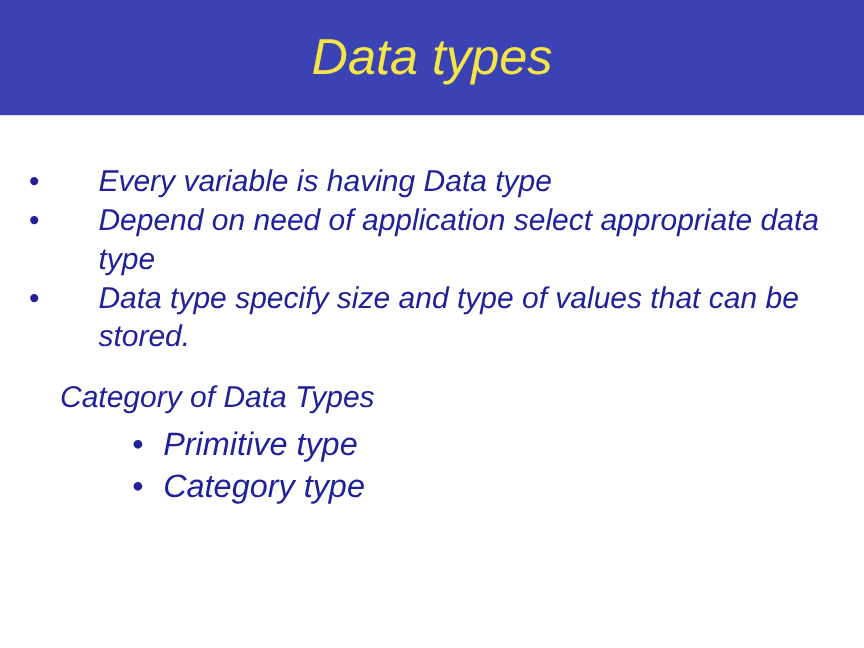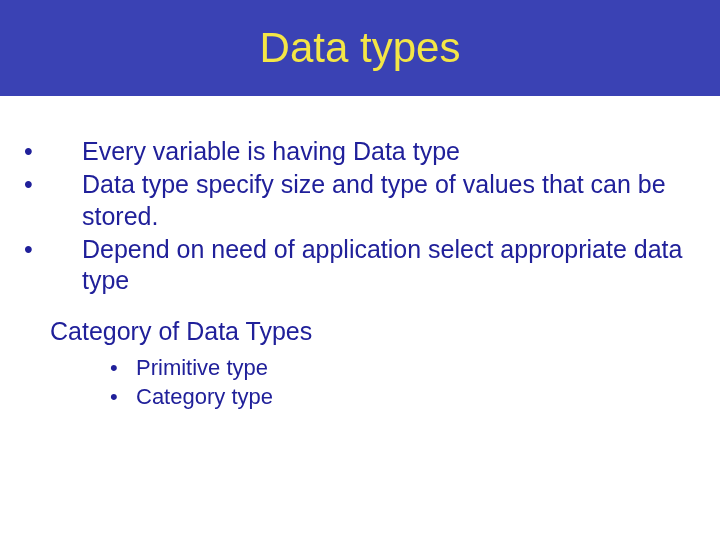--- a/index.html
+++ b/index.html
@@ -8,20 +8,21 @@
     width: 720px;
     height: 540px;
     background: #ffffff;
     font-family: Verdana, Geneva, sans-serif;
     overflow: hidden;
   }
   .slide {
     width: 720px;
     height: 540px;
     position: relative;
+    font-style: italic;
   }
   .title-bar {
     background: #3a42b4;
     width: 100%;
     height: 96px;
     display: flex;
     align-items: center;
     justify-content: center;
   }
   .title-text {
@@ -54,43 +55,43 @@
     margin-bottom: 2px;
   }
   .category-line {
     margin-top: 20px;
     margin-bottom: 4px;
   }
   ul.sub-list {
     list-style: none;
     margin: 6px 0 0 0;
     padding: 0 0 0 60px;
-    font-size: 22px;
+    font-size: 27px;
   }
   ul.sub-list > li::before {
     content: "•";
     display: inline-block;
     width: 26px;
   }
   ul.sub-list > li {
     margin-bottom: 2px;
   }
 </style>
 </head>
 <body>
 
 <div class="slide">
   <div class="title-bar">
     <div class="title-text">Data types</div>
   </div>
   <div class="content">
     <ul class="main-list">
       <li>Every variable is having Data type</li>
+      <li>Depend on need of application select appropriate data type</li>
       <li>Data type specify size and type of values that can be stored.</li>
-      <li>Depend on need of application select appropriate data type</li>
     </ul>
     <div class="category-line">Category of Data Types</div>
     <ul class="sub-list">
       <li>Primitive type</li>
       <li>Category type</li>
     </ul>
   </div>
 </div>
 
 </body></html>

